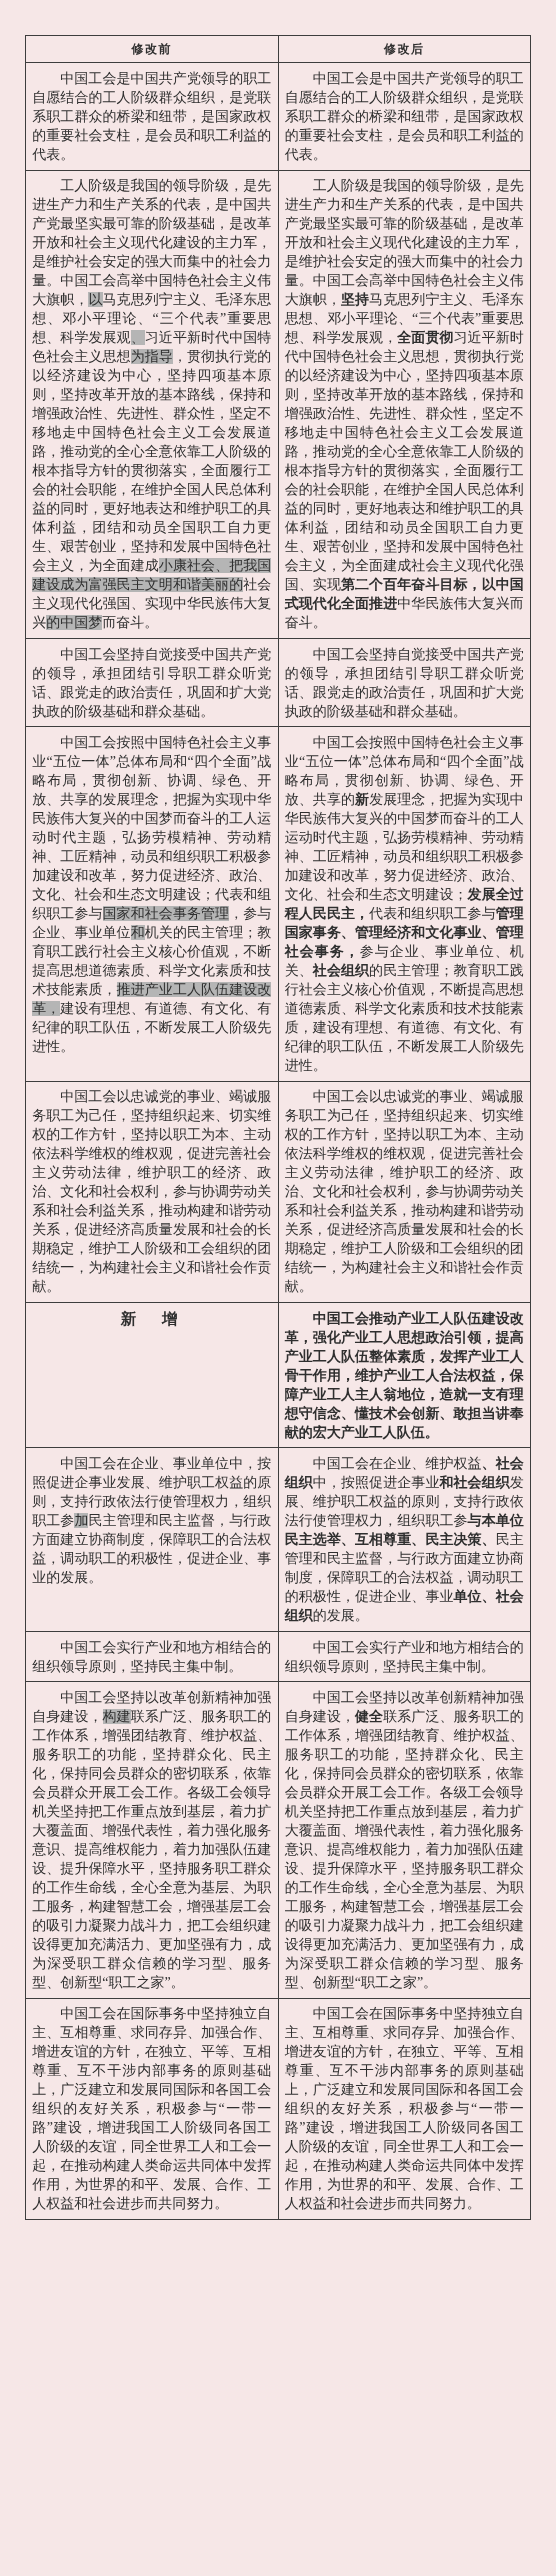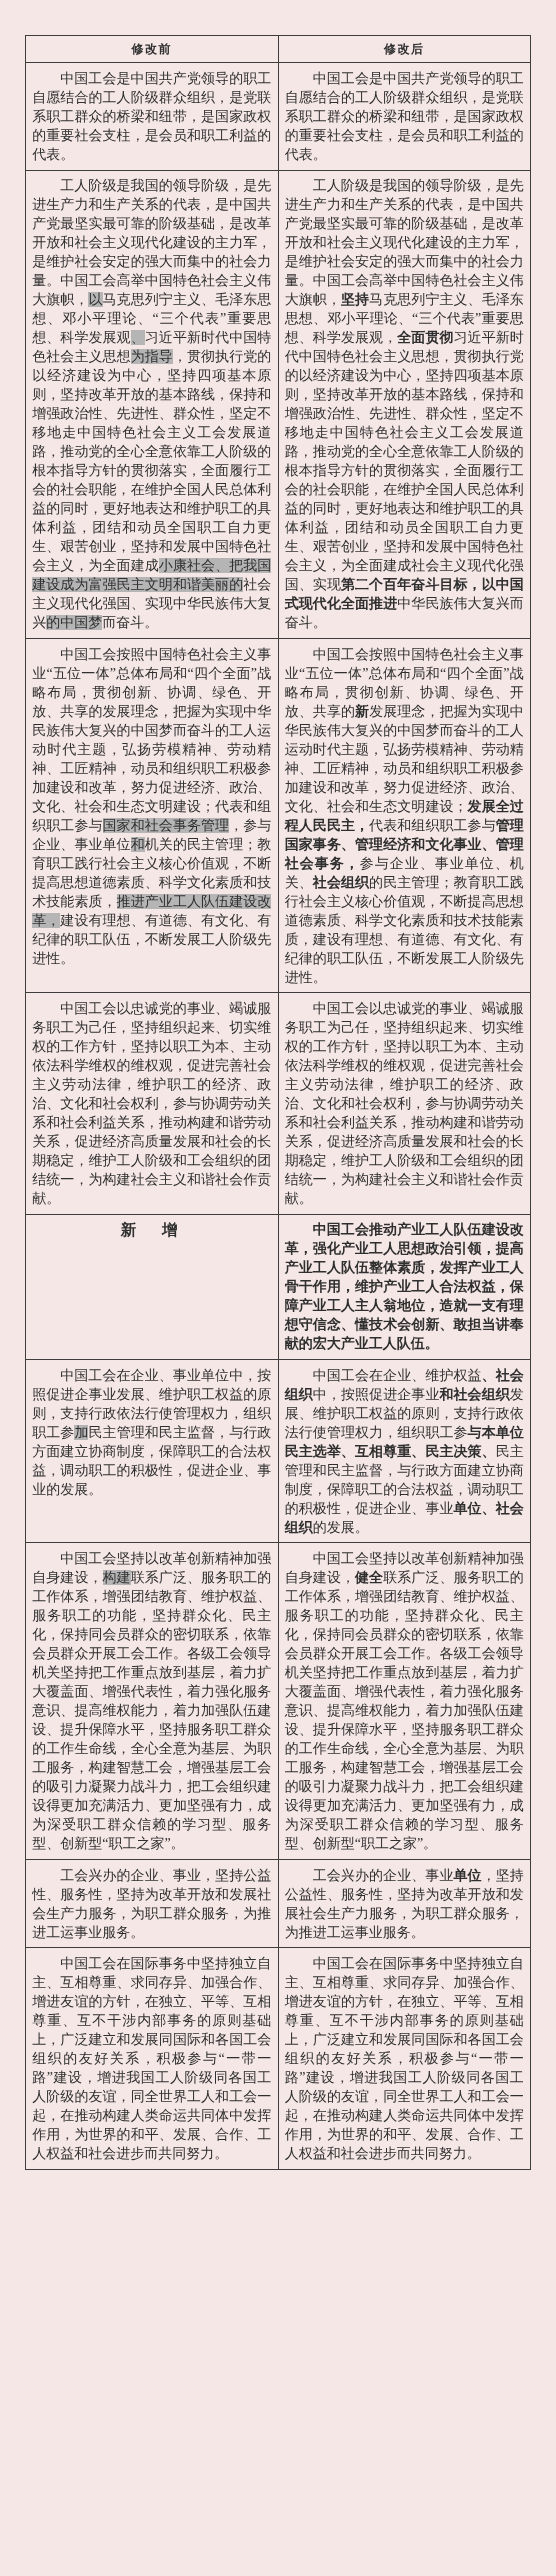--- a/index.html
+++ b/index.html
@@ -77,20 +77,28 @@
         <tr>
           <td>
             <p class="para"><span>工人阶级是我国的领导阶级，是先进生产力和生产关系的代表，是中国共产党最坚实最可靠的阶级基础，是改革开放和社会主义现代化建设的主力军，是维护社会安定的强大而集中的社会力量。中国工会高举中国特色社会主义伟大旗帜，</span><span class="hl">以</span><span>马克思列宁主义、毛泽东思想、邓小平理论、“三个代表”重要思想、科学发展观</span><span class="hl">、</span><span>习近平新时代中国特色社会主义思想</span><span class="hl">为指导</span><span>，贯彻执行党的以经济建设为中心，坚持四项基本原则，坚持改革开放的基本路线，保持和增强政治性、先进性、群众性，坚定不移地走中国特色社会主义工会发展道路，推动党的全心全意依靠工人阶级的根本指导方针的贯彻落实，全面履行工会的社会职能，在维护全国人民总体利益的同时，更好地表达和维护职工的具体利益，团结和动员全国职工自力更生、艰苦创业，坚持和发展中国特色社会主义，为全面建成</span><span class="hl">小康社会、把我国建设成为富强民主文明和谐美丽的</span><span>社会主义现代化强国、实现中华民族伟大复兴</span><span class="hl">的中国梦</span><span>而奋斗。</span></p>
           </td>
           <td>
             <p class="para"><span>工人阶级是我国的领导阶级，是先进生产力和生产关系的代表，是中国共产党最坚实最可靠的阶级基础，是改革开放和社会主义现代化建设的主力军，是维护社会安定的强大而集中的社会力量。中国工会高举中国特色社会主义伟大旗帜，</span><span class="bold">坚持</span><span>马克思列宁主义、毛泽东思想、邓小平理论、“三个代表”重要思想、科学发展观，</span><span class="bold">全面贯彻</span><span>习近平新时代中国特色社会主义思想，贯彻执行党的以经济建设为中心，坚持四项基本原则，坚持改革开放的基本路线，保持和增强政治性、先进性、群众性，坚定不移地走中国特色社会主义工会发展道路，推动党的全心全意依靠工人阶级的根本指导方针的贯彻落实，全面履行工会的社会职能，在维护全国人民总体利益的同时，更好地表达和维护职工的具体利益，团结和动员全国职工自力更生、艰苦创业，坚持和发展中国特色社会主义，为全面建成社会主义现代化强国、实现</span><span class="bold">第二个百年奋斗目标，以中国式现代化全面推进</span><span>中华民族伟大复兴而奋斗。</span></p>
           </td>
         </tr>
         <tr>
           <td>
+            <p class="para"><span>中国工会坚持自觉接受中国共产党的领导，承担团结引导职工群众听党话、跟党走的政治责任，巩固和扩大党执政的阶级基础和群众基础。</span></p>
+          </td>
+          <td>
+            <p class="para"><span>中国工会坚持自觉接受中国共产党的领导，承担团结引导职工群众听党话、跟党走的政治责任，巩固和扩大党执政的阶级基础和群众基础。</span></p>
+          </td>
+        </tr>
+        <tr>
+          <td>
             <p class="para"><span>中国工会按照中国特色社会主义事业“五位一体”总体布局和“四个全面”战略布局，贯彻创新、协调、绿色、开放、共享的发展理念，把握为实现中华民族伟大复兴的中国梦而奋斗的工人运动时代主题，弘扬劳模精神、劳动精神、工匠精神，动员和组织职工积极参加建设和改革，努力促进经济、政治、文化、社会和生态文明建设；代表和组织职工参与</span><span class="hl">国家和社会事务管理</span><span>，参与企业、事业单位</span><span class="hl">和</span><span>机关的民主管理；教育职工践行社会主义核心价值观，不断提高思想道德素质、科学文化素质和技术技能素质，</span><span class="hl">推进产业工人队伍建设改革，</span><span>建设有理想、有道德、有文化、有纪律的职工队伍，不断发展工人阶级先进性。</span></p>
           </td>
           <td>
             <p class="para"><span>中国工会按照中国特色社会主义事业“五位一体”总体布局和“四个全面”战略布局，贯彻创新、协调、绿色、开放、共享的</span><span class="bold">新</span><span>发展理念，把握为实现中华民族伟大复兴的中国梦而奋斗的工人运动时代主题，弘扬劳模精神、劳动精神、工匠精神，动员和组织职工积极参加建设和改革，努力促进经济、政治、文化、社会和生态文明建设；</span><span class="bold">发展全过程人民民主，</span><span>代表和组织职工参与</span><span class="bold">管理国家事务、管理经济和文化事业、管理社会事务，</span><span>参与企业、事业单位、机关、</span><span class="bold">社会组织</span><span>的民主管理；教育职工践行社会主义核心价值观，不断提高思想道德素质、科学文化素质和技术技能素质，建设有理想、有道德、有文化、有纪律的职工队伍，不断发展工人阶级先进性。</span></p>
           </td>
         </tr>
         <tr>
           <td>
             <p class="para"><span>中国工会以忠诚党的事业、竭诚服务职工为己任，坚持组织起来、切实维权的工作方针，坚持以职工为本、主动依法科学维权的维权观，促进完善社会主义劳动法律，维护职工的经济、政治、文化和社会权利，参与协调劳动关系和社会利益关系，推动构建和谐劳动关系，促进经济高质量发展和社会的长期稳定，维护工人阶级和工会组织的团结统一，为构建社会主义和谐社会作贡献。</span></p>
           </td>
@@ -109,32 +117,32 @@
         <tr>
           <td>
             <p class="para"><span>中国工会在企业、事业单位中，按照促进企事业发展、维护职工权益的原则，支持行政依法行使管理权力，组织职工参</span><span class="hl">加</span><span>民主管理和民主监督，与行政方面建立协商制度，保障职工的合法权益，调动职工的积极性，促进企业、事业的发展。</span></p>
           </td>
           <td>
             <p class="para"><span>中国工会在企业、维护权益</span><span class="bold">、社会组织</span><span>中，按照促进企事业</span><span class="bold">和社会组织</span><span>发展、维护职工权益的原则，支持行政依法行使管理权力，组织职工参</span><span class="bold">与本单位民主选举、互相尊重、民主决策、</span><span>民主管理和民主监督，与行政方面建立协商制度，保障职工的合法权益，调动职工的积极性，促进企业、事业</span><span class="bold">单位、社会组织</span><span>的发展。</span></p>
           </td>
         </tr>
         <tr>
           <td>
+            <p class="para"><span>中国工会实行产业和地方相结合的组织领导原则，坚持民主集中制。</span></p>
+          </td>
+          <td>
+            <p class="para"><span>中国工会实行产业和地方相结合的组织领导原则，坚持民主集中制。</span></p>
+          </td>
+        </tr>
+        <tr>
+          <td>
             <p class="para"><span>中国工会坚持以改革创新精神加强自身建设，</span><span class="hl">构建</span><span>联系广泛、服务职工的工作体系，增强团结教育、维护权益、服务职工的功能，坚持群众化、民主化，保持同会员群众的密切联系，依靠会员群众开展工会工作。各级工会领导机关坚持把工作重点放到基层，着力扩大覆盖面、增强代表性，着力强化服务意识、提高维权能力，着力加强队伍建设、提升保障水平，坚持服务职工群众的工作生命线，全心全意为基层、为职工服务，构建智慧工会，增强基层工会的吸引力凝聚力战斗力，把工会组织建设得更加充满活力、更加坚强有力，成为深受职工群众信赖的学习型、服务型、创新型“职工之家”。</span></p>
           </td>
           <td>
             <p class="para"><span>中国工会坚持以改革创新精神加强自身建设，</span><span class="bold">健全</span><span>联系广泛、服务职工的工作体系，增强团结教育、维护权益、服务职工的功能，坚持群众化、民主化，保持同会员群众的密切联系，依靠会员群众开展工会工作。各级工会领导机关坚持把工作重点放到基层，着力扩大覆盖面、增强代表性，着力强化服务意识、提高维权能力，着力加强队伍建设、提升保障水平，坚持服务职工群众的工作生命线，全心全意为基层、为职工服务，构建智慧工会，增强基层工会的吸引力凝聚力战斗力，把工会组织建设得更加充满活力、更加坚强有力，成为深受职工群众信赖的学习型、服务型、创新型“职工之家”。</span></p>
-          </td>
-        </tr>
-        <tr>
-          <td>
-            <p class="para"><span>工会兴办的企业、事业，坚持公益性、服务性，坚持为改革开放和发展社会生产力服务，为职工群众服务，为推进工运事业服务。</span></p>
-          </td>
-          <td>
-            <p class="para"><span>工会兴办的企业、事业</span><span class="bold">单位</span><span>，坚持公益性、服务性，坚持为改革开放和发展社会生产力服务，为职工群众服务，为推进工运事业服务。</span></p>
           </td>
         </tr>
         <tr>
           <td>
             <p class="para"><span>中国工会在国际事务中坚持独立自主、互相尊重、求同存异、加强合作、增进友谊的方针，在独立、平等、互相尊重、互不干涉内部事务的原则基础上，广泛建立和发展同国际和各国工会组织的友好关系，积极参与“一带一路”建设，增进我国工人阶级同各国工人阶级的友谊，同全世界工人和工会一起，在推动构建人类命运共同体中发挥作用，为世界的和平、发展、合作、工人权益和社会进步而共同努力。</span></p>
           </td>
           <td>
             <p class="para"><span>中国工会在国际事务中坚持独立自主、互相尊重、求同存异、加强合作、增进友谊的方针，在独立、平等、互相尊重、互不干涉内部事务的原则基础上，广泛建立和发展同国际和各国工会组织的友好关系，积极参与“一带一路”建设，增进我国工人阶级同各国工人阶级的友谊，同全世界工人和工会一起，在推动构建人类命运共同体中发挥作用，为世界的和平、发展、合作、工人权益和社会进步而共同努力。</span></p>
           </td>
         </tr>

